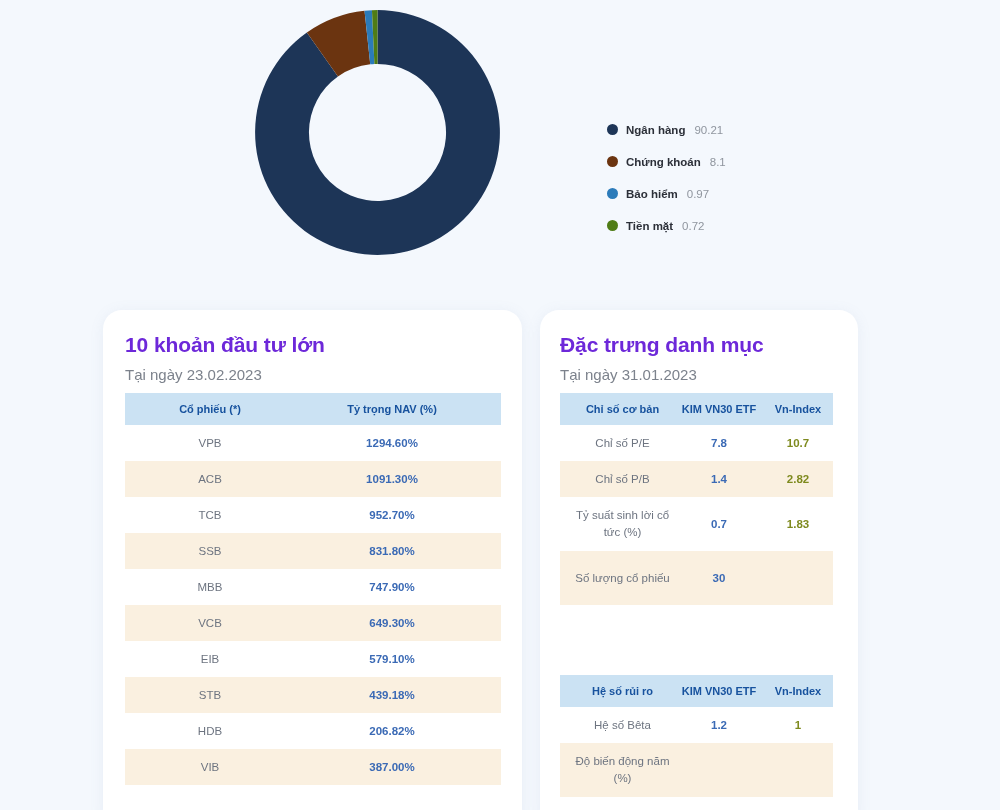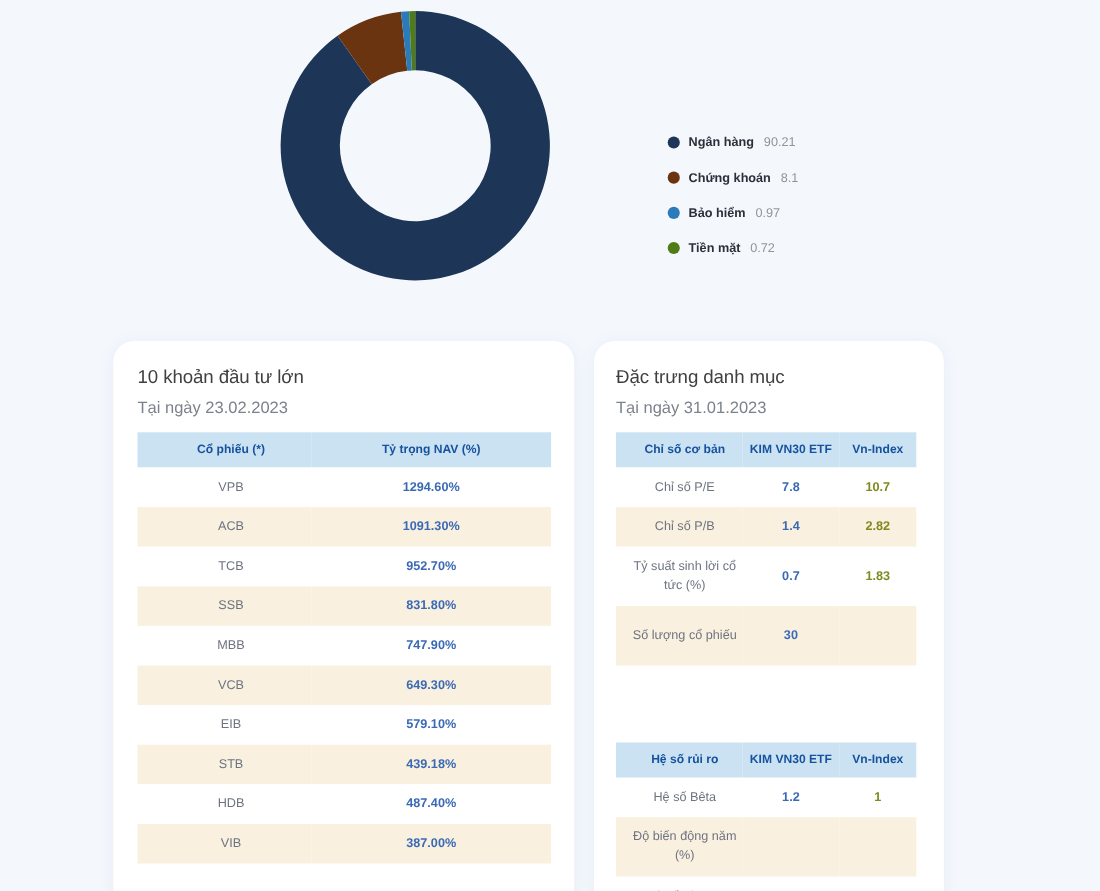--- a/index.html
+++ b/index.html
@@ -74,23 +74,23 @@
   #card-holdings {
     left: 103px; top: 310px;
     width: 419px; height: 520px;
   }
   #card-characteristics {
     left: 540px; top: 310px;
     width: 318px; height: 520px;
   }
 
   .card-title {
-    font-size: 17px;
-    font-weight: normal;
-    color: #404040;
+    font-size: 21px;
+    font-weight: bold;
+    color: #6d28d9;
     letter-spacing: -0.1px;
   }
   .card-subtitle {
     font-size: 15px;
     color: #7c828c;
     margin-top: 9px;
   }
 
   #card-holdings .card-head { padding: 23px 0 0 22px; }
   #card-characteristics .card-head { padding: 23px 0 0 20px; }
@@ -223,21 +223,21 @@
       <tr class="odd">
         <td class="sym">EIB</td>
         <td class="val">579.10%</td>
       </tr>
       <tr class="even">
         <td class="sym">STB</td>
         <td class="val">439.18%</td>
       </tr>
       <tr class="odd">
         <td class="sym">HDB</td>
-        <td class="val">487.40%</td>
+        <td class="val">206.82%</td>
       </tr>
       <tr class="even">
         <td class="sym">VIB</td>
         <td class="val">387.00%</td>
       </tr>
     </tbody>
 </table>
 
 <div class="card" id="card-characteristics">
   <div class="card-head">

